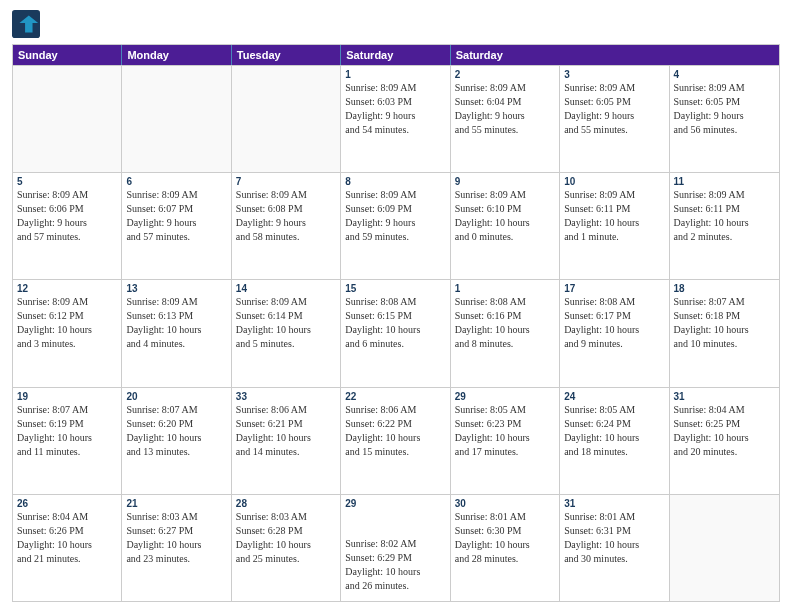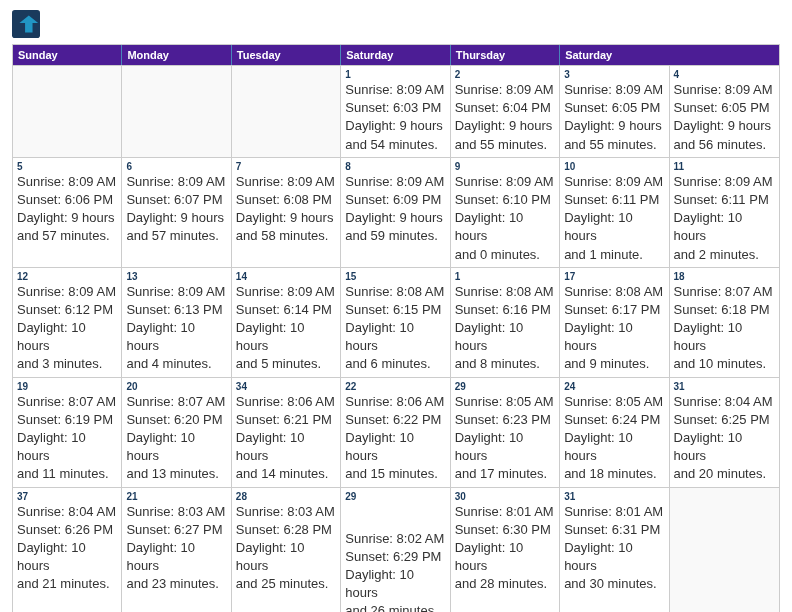--- a/index.html
+++ b/index.html
@@ -96,23 +96,24 @@
     .cal-cell:last-child { border-right: none; }
     .cal-cell.empty { background: #f9f9f9; }
     .day-num {
       font-size: 10px;
       font-weight: bold;
       color: #1a3a5c;
       display: block;
       margin-bottom: 1px;
     }
     .day-info {
-      font-size: 13px;
+      font-size: 10px;
       line-height: 1.4;
       color: #333;
+      font-family: Liberation Serif, serif;
     }
   </style>
 </head>
 <body>
 
 <div class="page">
   <div class="header">
     <div class="logo">
       <svg class="logo-icon" viewBox="0 0 30 30">
         <rect x="0" y="0" width="30" height="30" rx="3" fill="#1a3a5c"></rect>
@@ -128,21 +129,20 @@
       <div class="subtitle"></div>
     </div>
   </div>
 
   <div class="calendar">
     <div class="cal-header">
     <div class="cal-header-cell">Sunday</div>
         <div class="cal-header-cell">Monday</div>
         <div class="cal-header-cell">Tuesday</div>
         <div class="cal-header-cell">Saturday</div>
-        <div class="cal-header-cell">Thursday</div>
         <div class="cal-header-cell">Saturday</div>
       </div>
     <div class="cal-body">
     <div class="cal-week">
           <div class="cal-cell empty"></div>
           <div class="cal-cell empty"></div>
           <div class="cal-cell empty"></div>
           <div class="cal-cell">
             <span class="day-num">1</span>
             <div class="day-info" style="white-space: pre-line;">Sunrise: 8:09 AM
@@ -283,21 +283,21 @@
 and 11 minutes.</div>
           </div>
           <div class="cal-cell">
             <span class="day-num">20</span>
             <div class="day-info" style="white-space: pre-line;">Sunrise: 8:07 AM
 Sunset: 6:20 PM
 Daylight: 10 hours
 and 13 minutes.</div>
           </div>
           <div class="cal-cell">
-            <span class="day-num">34</span>
+            <span class="day-num">33</span>
             <div class="day-info" style="white-space: pre-line;">Sunrise: 8:06 AM
 Sunset: 6:21 PM
 Daylight: 10 hours
 and 14 minutes.</div>
           </div>
           <div class="cal-cell">
             <span class="day-num">22</span>
             <div class="day-info" style="white-space: pre-line;">Sunrise: 8:06 AM
 Sunset: 6:22 PM
 Daylight: 10 hours
@@ -320,21 +320,21 @@
           <div class="cal-cell">
             <span class="day-num">31</span>
             <div class="day-info" style="white-space: pre-line;">Sunrise: 8:04 AM
 Sunset: 6:25 PM
 Daylight: 10 hours
 and 20 minutes.</div>
           </div>
         </div>
         <div class="cal-week">
           <div class="cal-cell">
-            <span class="day-num">37</span>
+            <span class="day-num">26</span>
             <div class="day-info" style="white-space: pre-line;">Sunrise: 8:04 AM
 Sunset: 6:26 PM
 Daylight: 10 hours
 and 21 minutes.</div>
           </div>
           <div class="cal-cell">
             <span class="day-num">21</span>
             <div class="day-info" style="white-space: pre-line;">Sunrise: 8:03 AM
 Sunset: 6:27 PM
 Daylight: 10 hours

